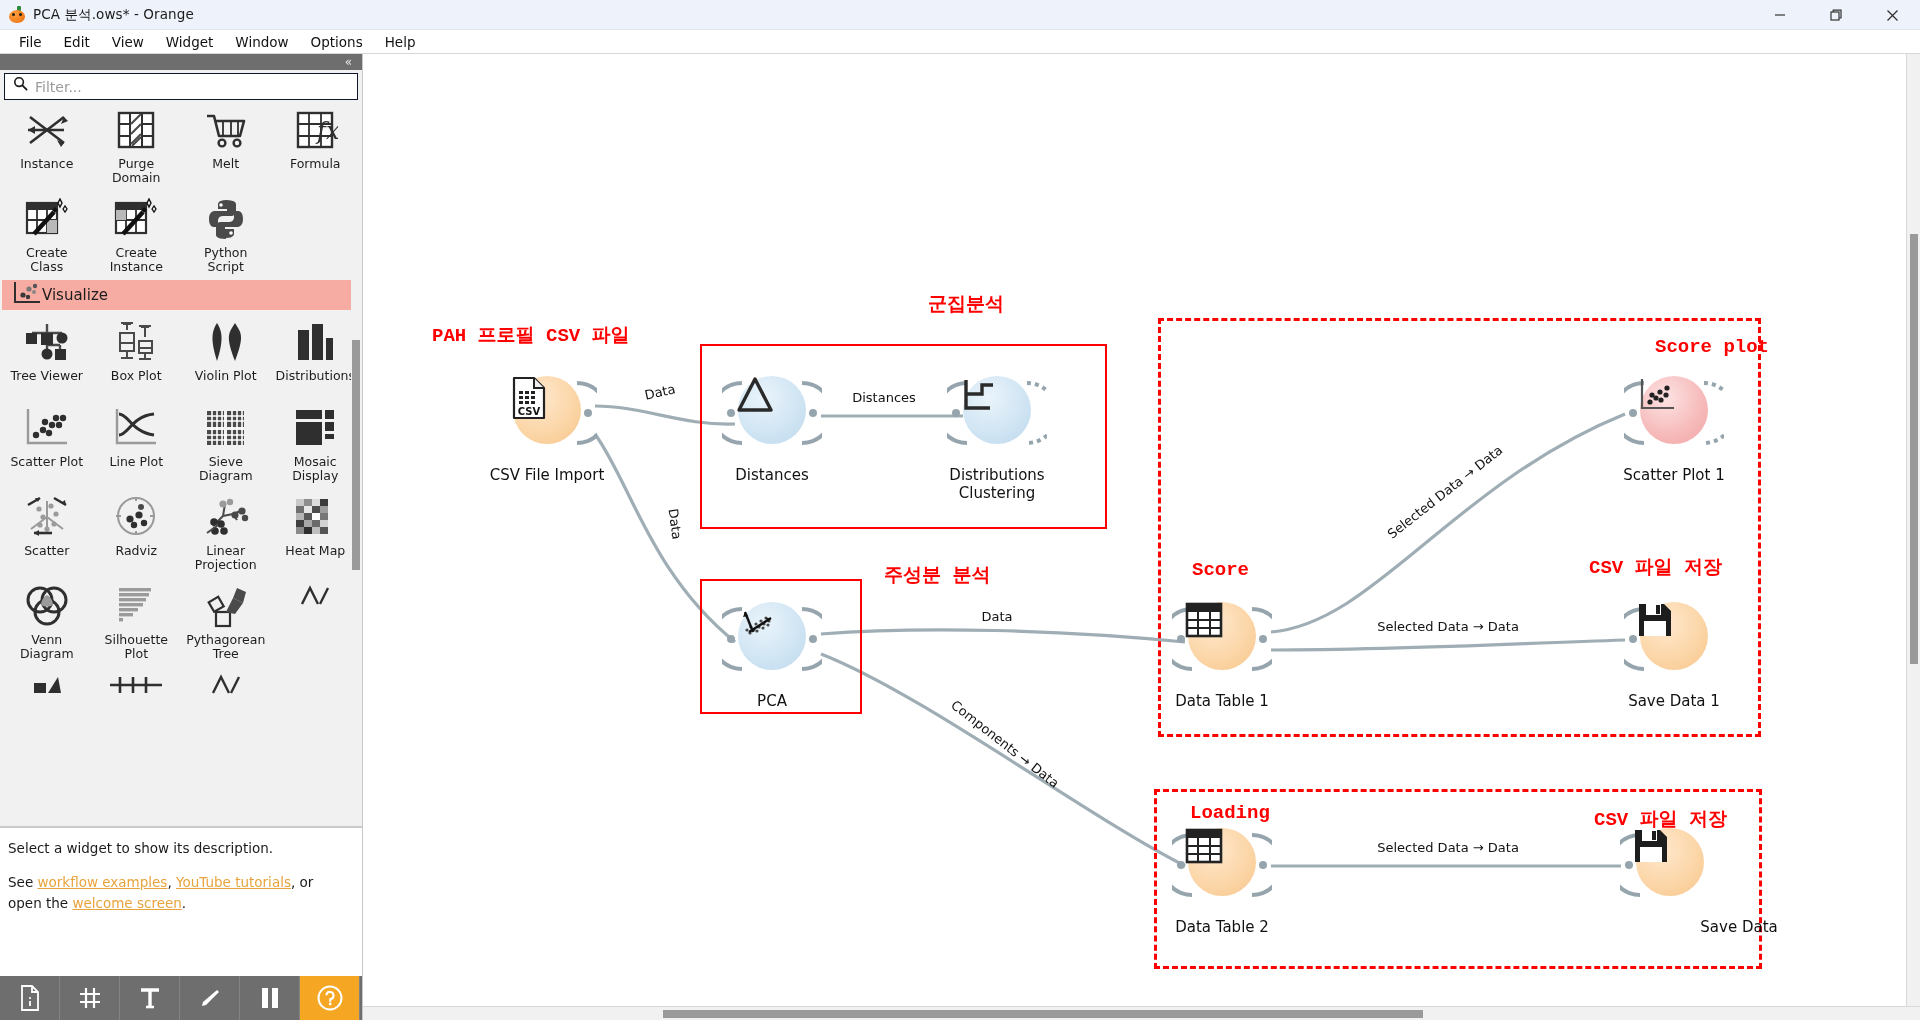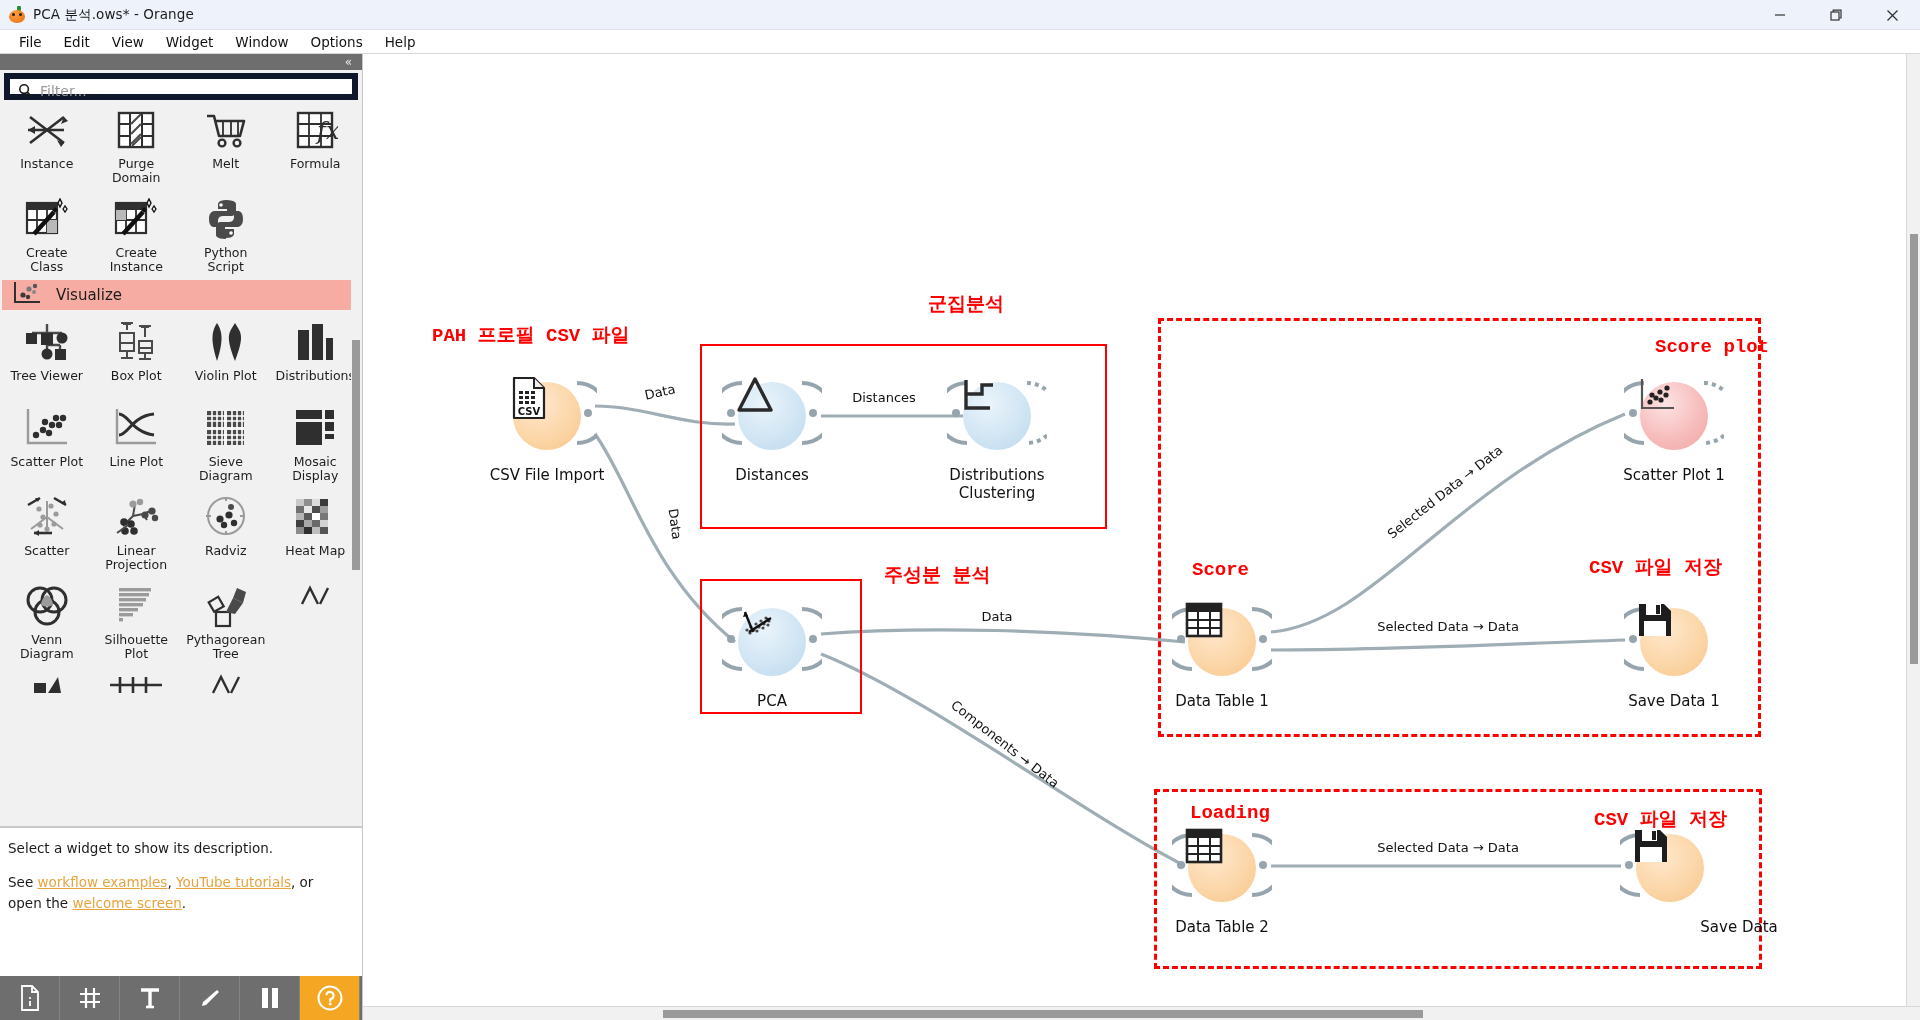--- a/index.html
+++ b/index.html
@@ -68,22 +68,22 @@
     width: 363px; height: 966px; background: #f1f1f1;
     border-right: 1px solid #c8c8c8;
     display: flex; flex-direction: column; position: relative;
   }
   .dock-collapse {
     height: 16px; background: #6e6e6e; color: #e8e8e8;
     display: flex; align-items: center; justify-content: flex-end;
     padding-right: 10px; font-size: 12px; line-height: 1;
   }
   .filter-row {
-    height: 27px; background: #ffffff; border: 6px solid #0f172a;
-    margin: 3px 4px 0 4px; display: flex; align-items: flex-start; gap: 7px;
+    height: 27px; background: #ffffff; border: 1px solid #0f172a;
+    margin: 3px 4px 0 4px; display: flex; align-items: flex-end; gap: 7px;
     padding: 4px 8px;
   }
   .filter-row .ph { color: #9b9b9b; font-size: 14px; }
 
   .widget-scroll {
     flex: 1; overflow: hidden; position: relative;
     background: #f1f1f1;
   }
   .widget-grid {
     display: grid; grid-template-columns: repeat(4, 1fr);
@@ -93,21 +93,21 @@
     display: flex; flex-direction: column; align-items: center;
     padding: 6px 2px 4px 2px; min-height: 86px;
   }
   .wicon { height: 48px; display: flex; align-items: center; justify-content: center; }
   .wlabel {
     font-size: 12.5px; color: #1d1d1d; text-align: center; line-height: 1.12;
     margin-top: 3px; white-space: pre-line;
   }
   .cat-header {
     grid-column: 1 / -1; background: #f6aca2;
-    display: flex; align-items: center; gap: 14px;
+    display: flex; align-items: center; 
     height: 30px; padding-left: 10px; margin: 2px 0;
   }
   .cat-header .cat-name { font-size: 15px; color: #1d1d1d; }
   .vscroll {
     position: absolute; right: 1px; top: 0; width: 10px; height: 100%;
     background: #f1f1f1;
   }
   .vscroll .thumb {
     position: absolute; left: 1px; width: 8px; background: #9a9a9a; border-radius: 0;
     top: 240px; height: 230px;
@@ -129,21 +129,21 @@
 
   
   .canvas-wrap {
     flex: 1; position: relative; background: #ffffff; overflow: hidden;
   }
   .canvas { position: absolute; inset: 0; }
   .canvas svg { position: absolute; left: 0; top: 0; }
 
   .node {
     position: absolute; width: 74px; height: 74px;
-    display: flex; align-items: flex-end; justify-content: center;
+    display: flex; align-items: flex-start; justify-content: center;
   }
   .node .disc {
     width: 68px; height: 68px; border-radius: 50%;
     display: flex; align-items: center; justify-content: center;
   }
   .disc.orange { background: radial-gradient(circle at 38% 32%, #ffe8cd 0%, #fbd4a4 62%, #f5c489 100%); }
   .disc.blue   { background: radial-gradient(circle at 38% 32%, #eaf4fb 0%, #cfe4f3 60%, #bcd8ec 100%); }
   .disc.pink   { background: radial-gradient(circle at 38% 32%, #fde3e3 0%, #f6b8b8 62%, #f2a7a7 100%); }
 
   .node-label {
@@ -478,52 +478,52 @@
                   <circle cx="19" cy="30" r="2.6"></circle>
                   <circle cx="33" cy="29" r="2.6"></circle>
                   <circle cx="26" cy="34" r="2.6"></circle>
                 </g>
               </svg>
             </div>
                      <div class="wlabel">Scatter</div>
           </div>
           <div class="wcell">
             <div class="wicon">
+              <svg width="48" height="44" viewBox="0 0 48 44">
+                <circle cx="24" cy="21" r="18" fill="none" stroke="#9a9a9a" stroke-width="2"></circle>
+                <path d="M4 21 h5 M24 2 v4 M43 21 h-5 M24 40 v-4" stroke="#9a9a9a" stroke-width="2"></path>
+                <circle cx="18" cy="24" r="3.6" fill="#2f2f2f"></circle>
+                <circle cx="27" cy="20" r="3.6" fill="#2f2f2f"></circle>
+                <circle cx="22" cy="30" r="3.2" fill="#2f2f2f"></circle>
+                <circle cx="32" cy="28" r="3.2" fill="#2f2f2f"></circle>
+                <circle cx="29" cy="12" r="3" fill="#4a4a4a"></circle>
+              </svg>
+            </div>
+                     <div class="wlabel">Radviz</div>
+          </div>
+          <div class="wcell">
+            <div class="wicon">
               <svg width="50" height="42" viewBox="0 0 50 42">
                 <g stroke="#4a4a4a" stroke-width="2" fill="none">
                   <path d="M12 30 L22 20 L32 18 L42 14 M22 20 L24 8 M32 18 L36 24"></path>
                 </g>
                 <circle cx="22" cy="8" r="3.6" fill="#9b9b9b"></circle>
                 <circle cx="29" cy="6" r="3.2" fill="#9b9b9b"></circle>
                 <circle cx="34" cy="19" r="3.6" fill="#4a4a4a"></circle>
                 <circle cx="41" cy="15" r="3.6" fill="#4a4a4a"></circle>
                 <circle cx="44" cy="22" r="3.2" fill="#4a4a4a"></circle>
                 <circle cx="13" cy="26" r="3.8" fill="#2f2f2f"></circle>
                 <circle cx="20" cy="28" r="3.8" fill="#2f2f2f"></circle>
                 <circle cx="14" cy="35" r="3.8" fill="#2f2f2f"></circle>
                 <circle cx="23" cy="35" r="3.8" fill="#2f2f2f"></circle>
                 <path d="M6 37 L17 29" stroke="#4a4a4a" stroke-width="2"></path>
               </svg>
             </div>
                      <div class="wlabel">Linear
 Projection</div>
-          </div>
-          <div class="wcell">
-            <div class="wicon">
-              <svg width="48" height="44" viewBox="0 0 48 44">
-                <circle cx="24" cy="21" r="18" fill="none" stroke="#9a9a9a" stroke-width="2"></circle>
-                <path d="M4 21 h5 M24 2 v4 M43 21 h-5 M24 40 v-4" stroke="#9a9a9a" stroke-width="2"></path>
-                <circle cx="18" cy="24" r="3.6" fill="#2f2f2f"></circle>
-                <circle cx="27" cy="20" r="3.6" fill="#2f2f2f"></circle>
-                <circle cx="22" cy="30" r="3.2" fill="#2f2f2f"></circle>
-                <circle cx="32" cy="28" r="3.2" fill="#2f2f2f"></circle>
-                <circle cx="29" cy="12" r="3" fill="#4a4a4a"></circle>
-              </svg>
-            </div>
-                     <div class="wlabel">Radviz</div>
           </div>
           <div class="wcell">
             <div class="wicon">
               <svg width="46" height="42" viewBox="0 0 46 42">
                 <g>
     <rect x="4" y="3" width="8" height="7" fill="#c9c9c9"></rect>
                   <rect x="12" y="3" width="8" height="7" fill="#8e8e8e"></rect>
                   <rect x="20" y="3" width="8" height="7" fill="#dcdcdc"></rect>
                   <rect x="28" y="3" width="8" height="7" fill="#3a3a3a"></rect>
     <rect x="4" y="10" width="8" height="7" fill="#707070"></rect>

